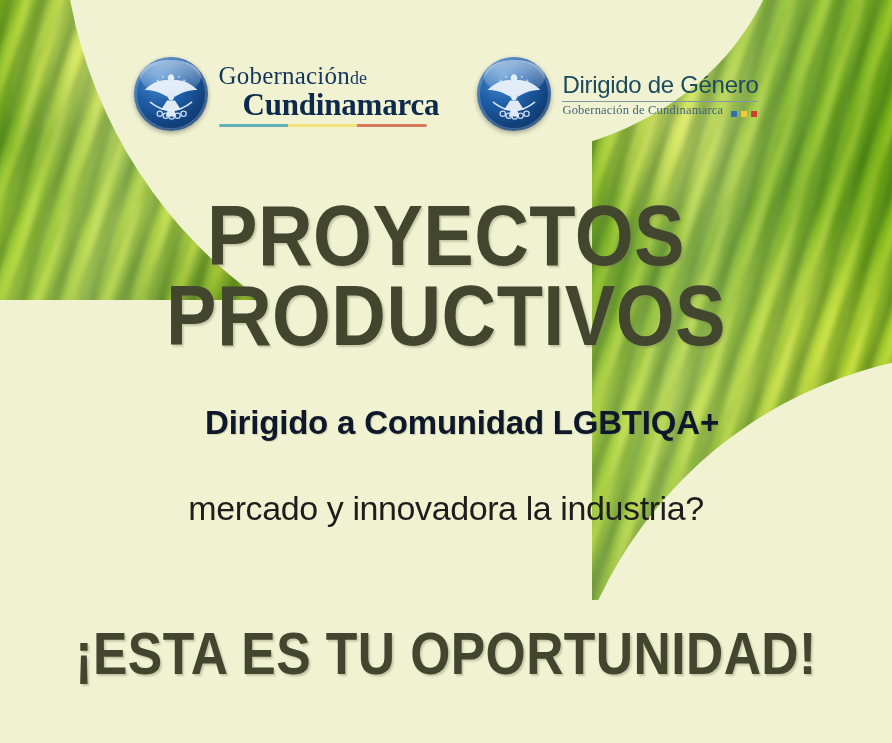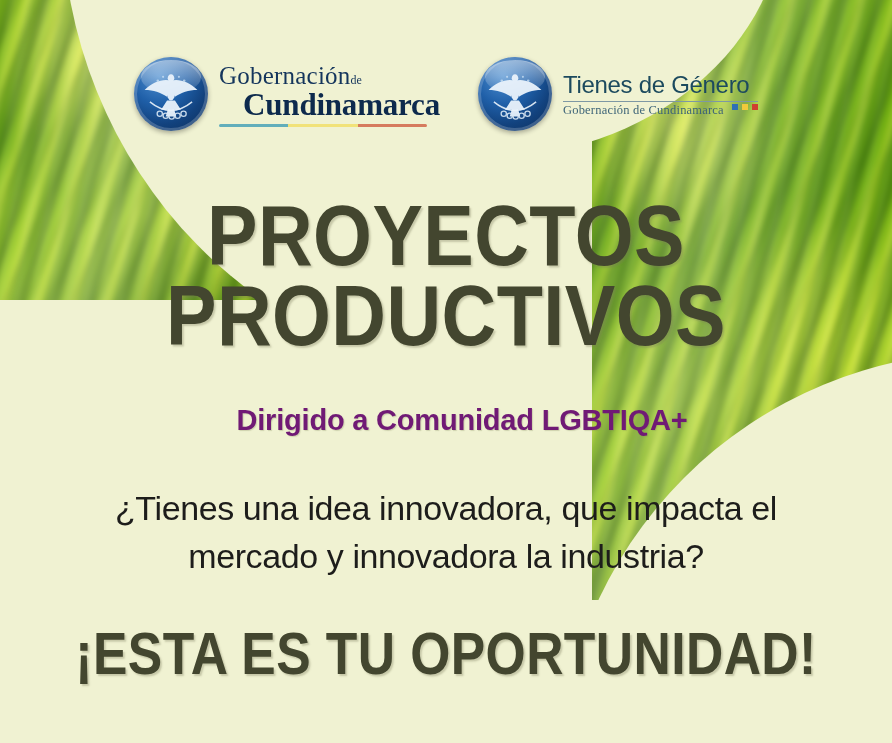--- a/index.html
+++ b/index.html
@@ -151,21 +151,21 @@
     padding-top: 2px;
   }
   .wm-line1 {
     font-family: "Liberation Serif", serif;
     font-size: 25px;
     color: #14355c;
     letter-spacing: 0.2px;
     display: block;
   }
   .wm-line1 .small {
-    font-size: 12px;
+    font-size: 18px;
     letter-spacing: 0;
   }
   .wm-line2 {
     font-family: "Liberation Serif", serif;
     font-weight: bold;
     font-size: 31px;
     color: #0d2a4d;
     display: block;
     margin-top: 1px;
     letter-spacing: -0.2px;
@@ -201,21 +201,21 @@
     margin-top: 1px;
   }
   .mw-rule {
     width: 100%;
     height: 1px;
     background: #7e98a4;
     margin: 3px 0 2px;
   }
   .mw-footer {
     display: flex;
-    align-items: flex-start;
+    align-items: flex-end;
     gap: 8px;
   }
   .mw-line3 {
     font-family: "Liberation Serif", serif;
     font-size: 12.5px;
     color: #3d6478;
     letter-spacing: 0.2px;
   }
   .dots { display: flex; gap: 4px; }
   .dots i { width: 6px; height: 6px; display: block; }
@@ -235,22 +235,22 @@
     transform: scaleX(0.88);
     text-shadow: 2px 2px 2px rgba(120,120,90,0.35);
   }
   .headline span { display: block; }
 
   .subtitle {
     position: absolute;
     left: 0; right: 0;
     top: 404px;
     text-align: center;
-    color: #701a75;
-    font-size: 29px;
+    color: #0f172a;
+    font-size: 33px;
     font-weight: bold;
     letter-spacing: -0.2px;
     text-shadow: 1px 1px 1px rgba(130,140,90,0.3);
     margin-left: 32px;
   }
 
   .question {
     position: absolute;
     left: 60px; right: 60px;
     top: 484px;
@@ -367,21 +367,21 @@
             <g fill="#cfe3f5" opacity="0.75">
               <circle cx="30" cy="30" r="2"></circle>
                 <circle cx="70" cy="30" r="2"></circle>
               <circle cx="38" cy="24" r="1.6"></circle>
                 <circle cx="62" cy="24" r="1.6"></circle>
             </g>
           </svg>
         </div>
       </div>
       <div class="wordmark-mujer">
-        <span class="mw-line2">Tienes de Género</span>
+        <span class="mw-line2">Dirigido de Género</span>
         <div class="mw-rule"></div>
         <div class="mw-footer">
           <span class="mw-line3">Gobernación de Cundinamarca</span>
           <span class="dots">
             <i style="background:#2f6fb5"></i>
             <i style="background:#f0c93c"></i>
             <i style="background:#cf3f30"></i>
           </span>
         </div>
       </div>
@@ -390,19 +390,18 @@
   </div>
 
   <div class="headline">
     <span>PROYECTOS</span>
     <span>PRODUCTIVOS</span>
   </div>
 
   <div class="subtitle">Dirigido a Comunidad LGBTIQA+</div>
 
   <div class="question">
-    <span>¿Tienes una idea innovadora, que impacta el</span>
     <span>mercado y innovadora la industria?</span>
   </div>
 
   <div class="cta">¡ESTA ES TU OPORTUNIDAD!</div>
 
 </div>
 
 </body></html>

